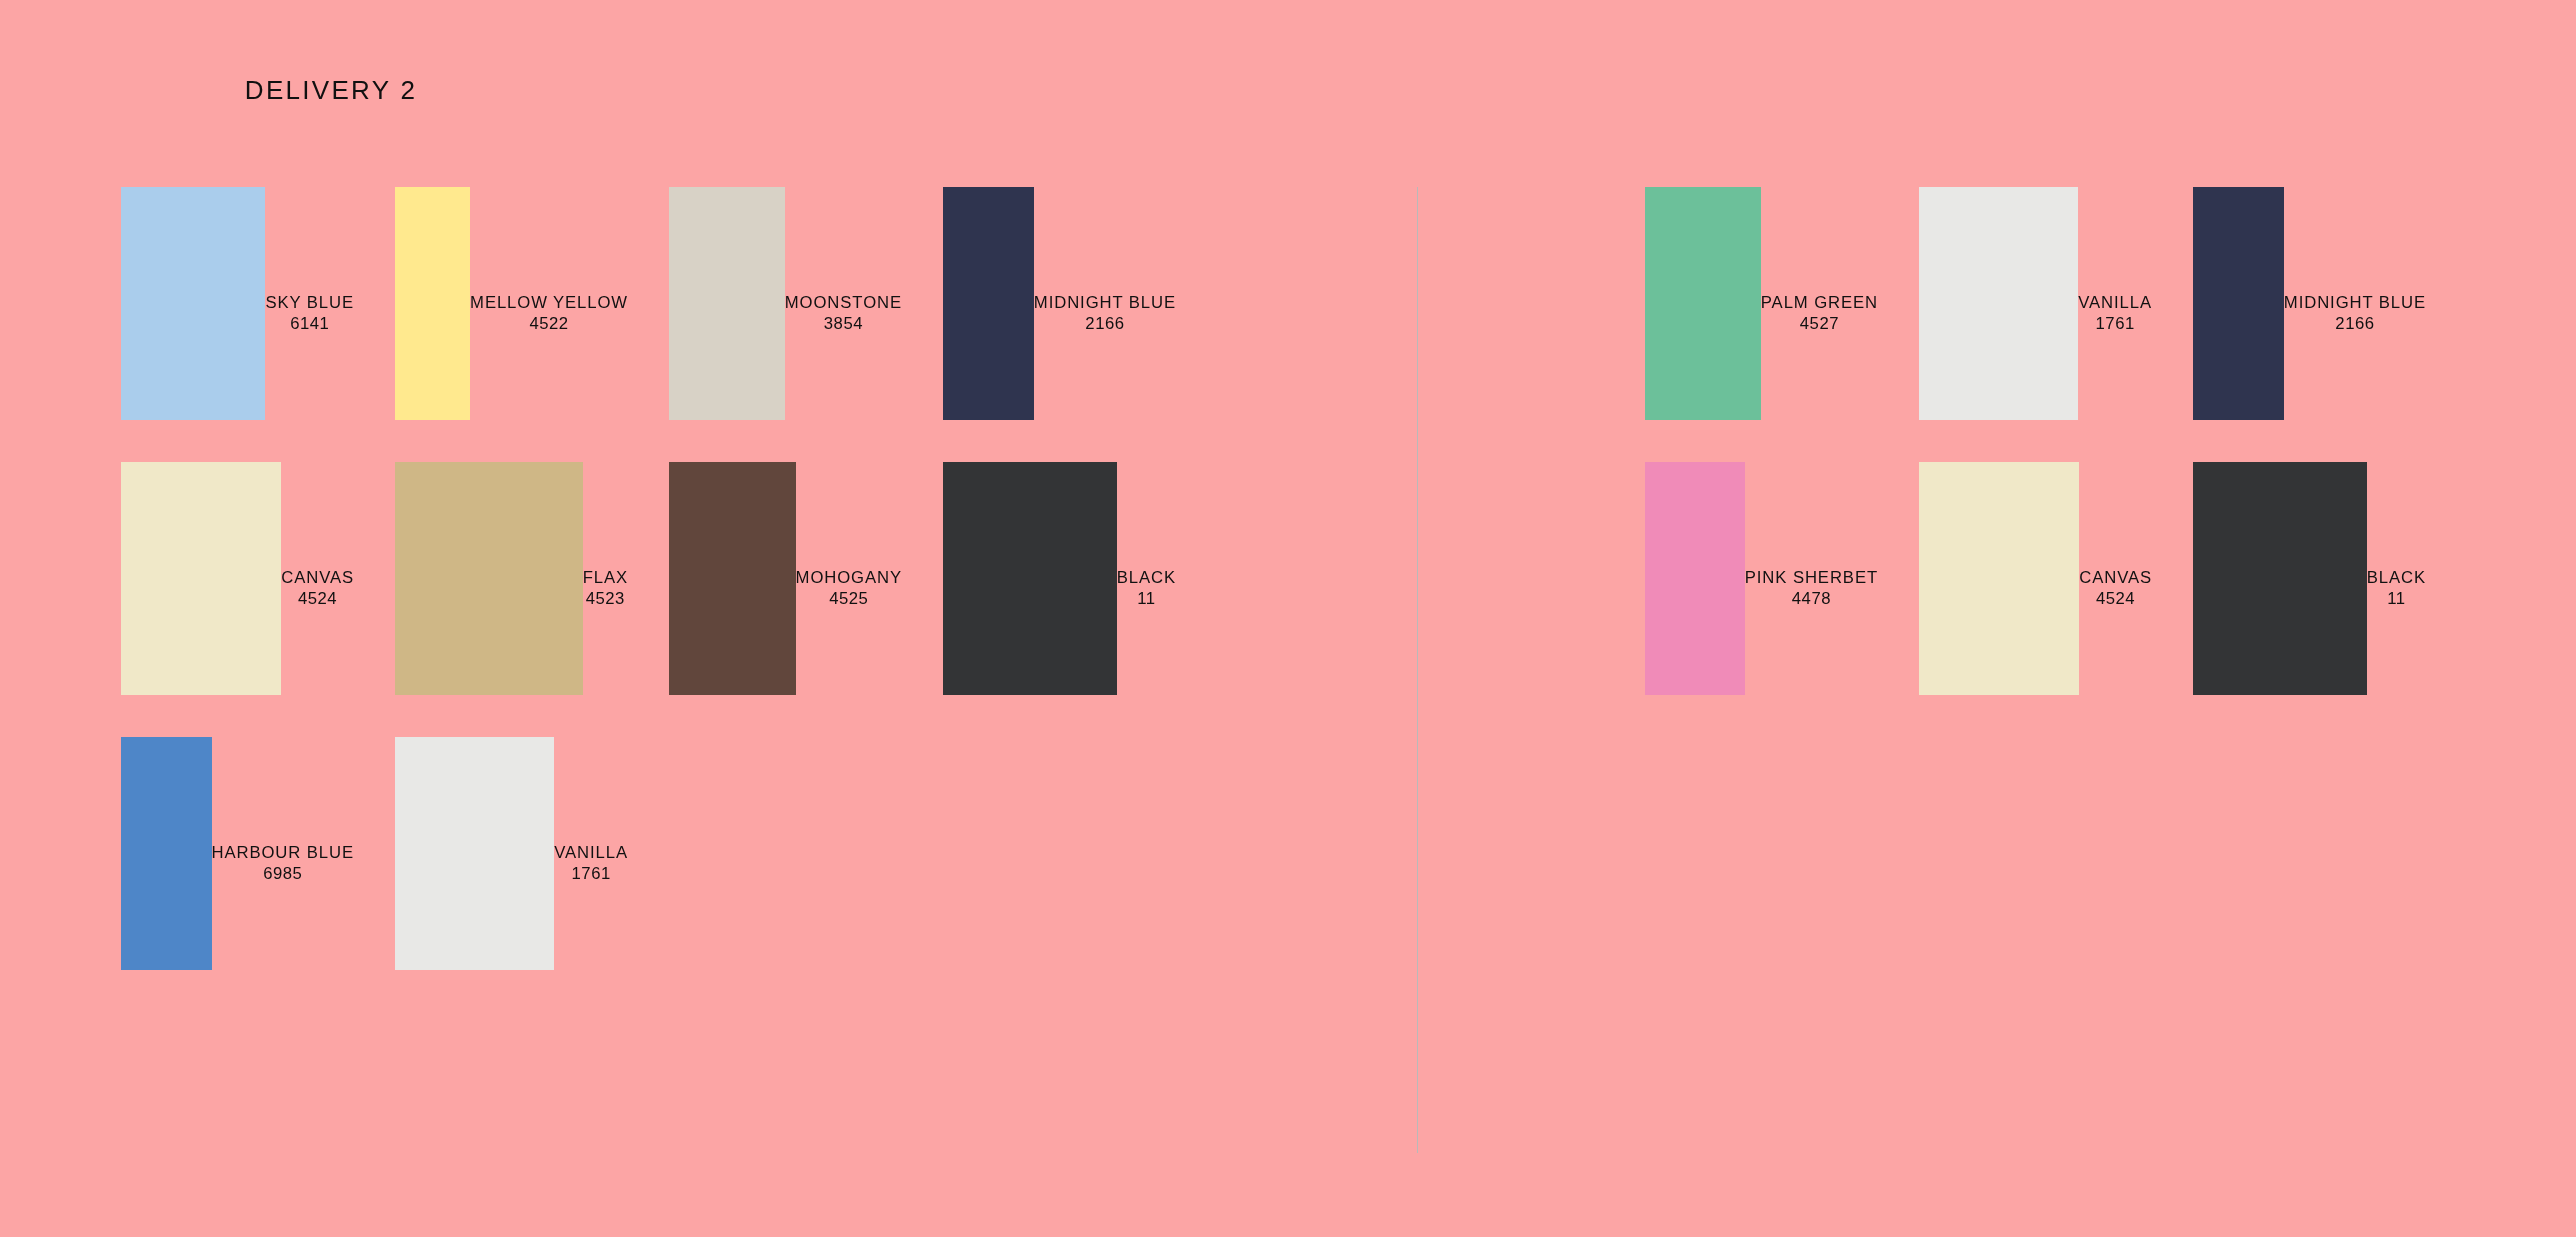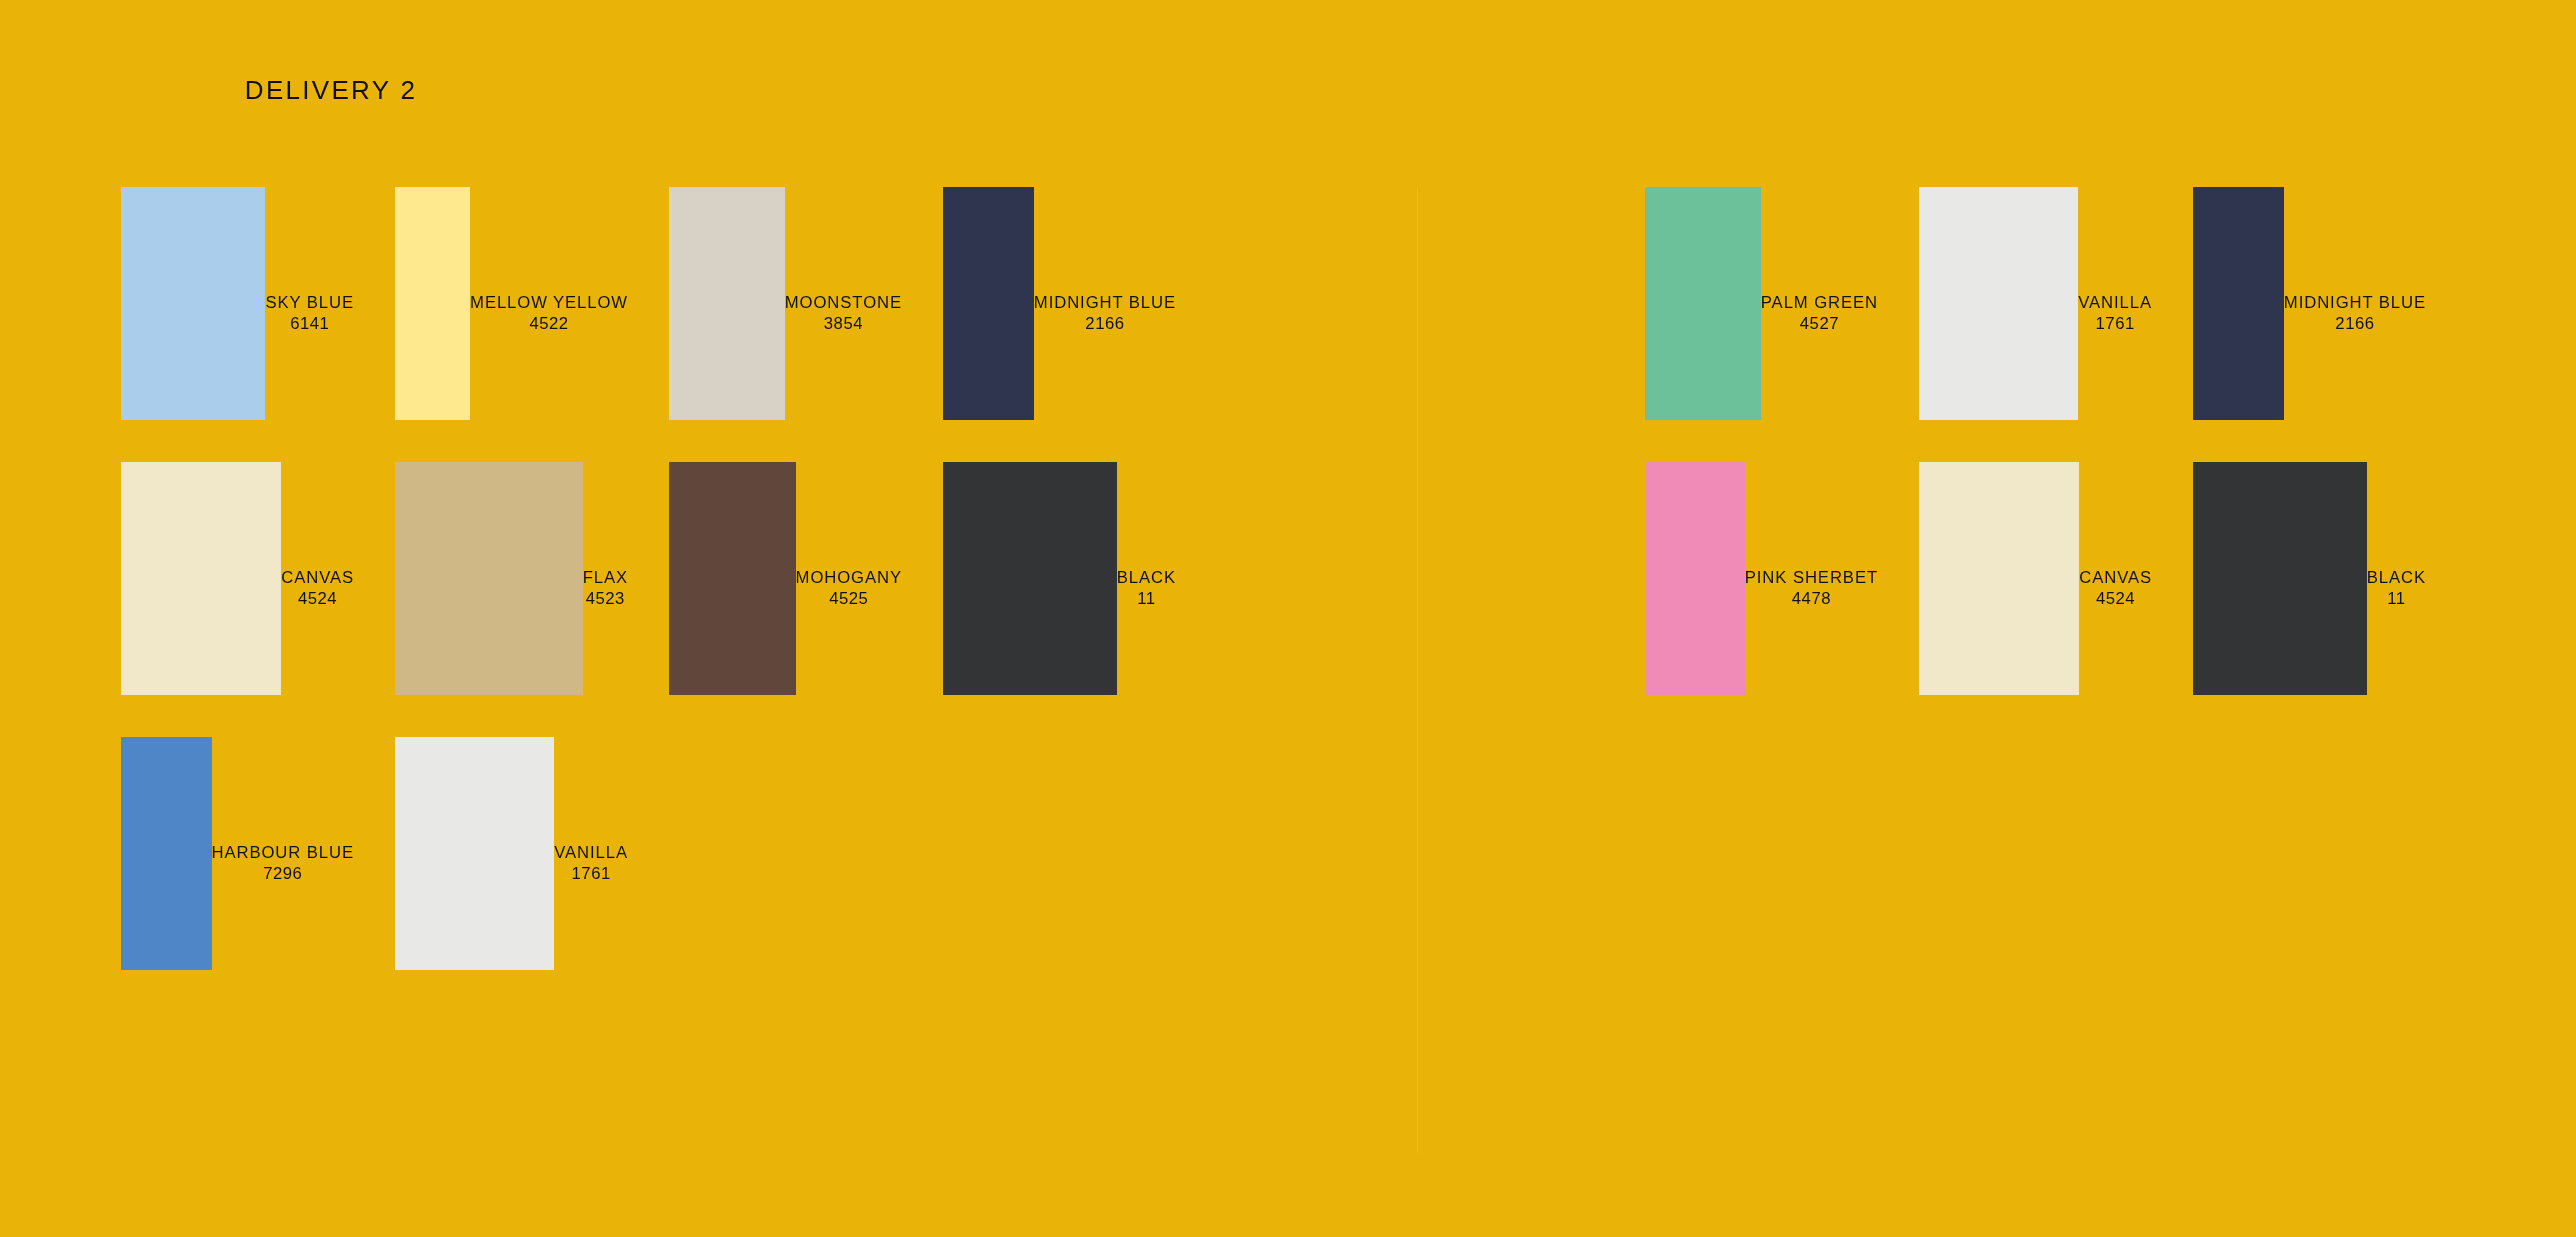--- a/index.html
+++ b/index.html
@@ -14,21 +14,21 @@
     overflow: hidden;
     font-family: "Liberation Sans", sans-serif;
     color: #111111;
     -webkit-font-smoothing: antialiased;
   }
 
   #board {
     position: relative;
     width: 2576px;
     height: 1238px;
-    background: #eab308;
+    background: #fca5a5;
   }
 
   
   .panel {
     position: absolute;
     top: 0;
     height: 1238px;
   }
   #panel-delivery-2 { left: 0px;    width: 1418px; }
   #panel-delivery-3 { left: 1418px; width: 1158px; }
@@ -159,21 +159,21 @@
           <div class="swatch-chip" style="background: rgb(51, 52, 54);"></div>
           <div class="swatch-label">
             <span class="swatch-name">BLACK</span>
             <span class="swatch-code">11</span>
           </div>
         </div>
         <div class="swatch-cell">
           <div class="swatch-chip" style="background: rgb(78, 134, 200);"></div>
           <div class="swatch-label">
             <span class="swatch-name">HARBOUR BLUE</span>
-            <span class="swatch-code">7296</span>
+            <span class="swatch-code">6985</span>
           </div>
         </div>
         <div class="swatch-cell">
           <div class="swatch-chip" style="background: rgb(232, 232, 230);"></div>
           <div class="swatch-label">
             <span class="swatch-name">VANILLA</span>
             <span class="swatch-code">1761</span>
           </div>
         </div>
       </div>

